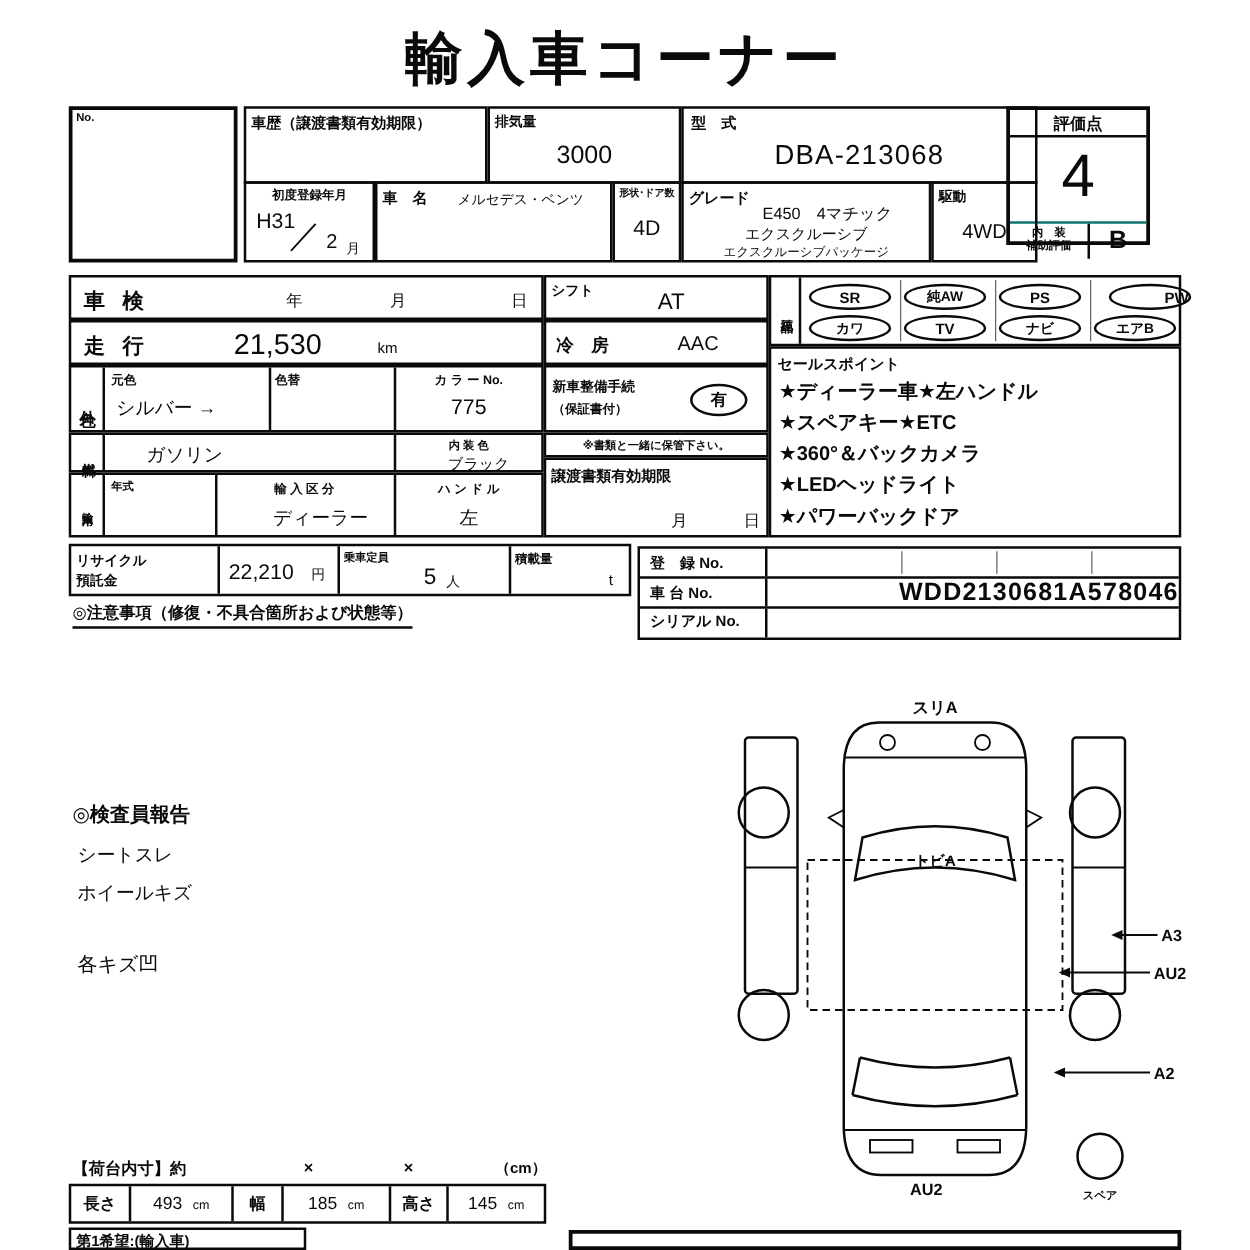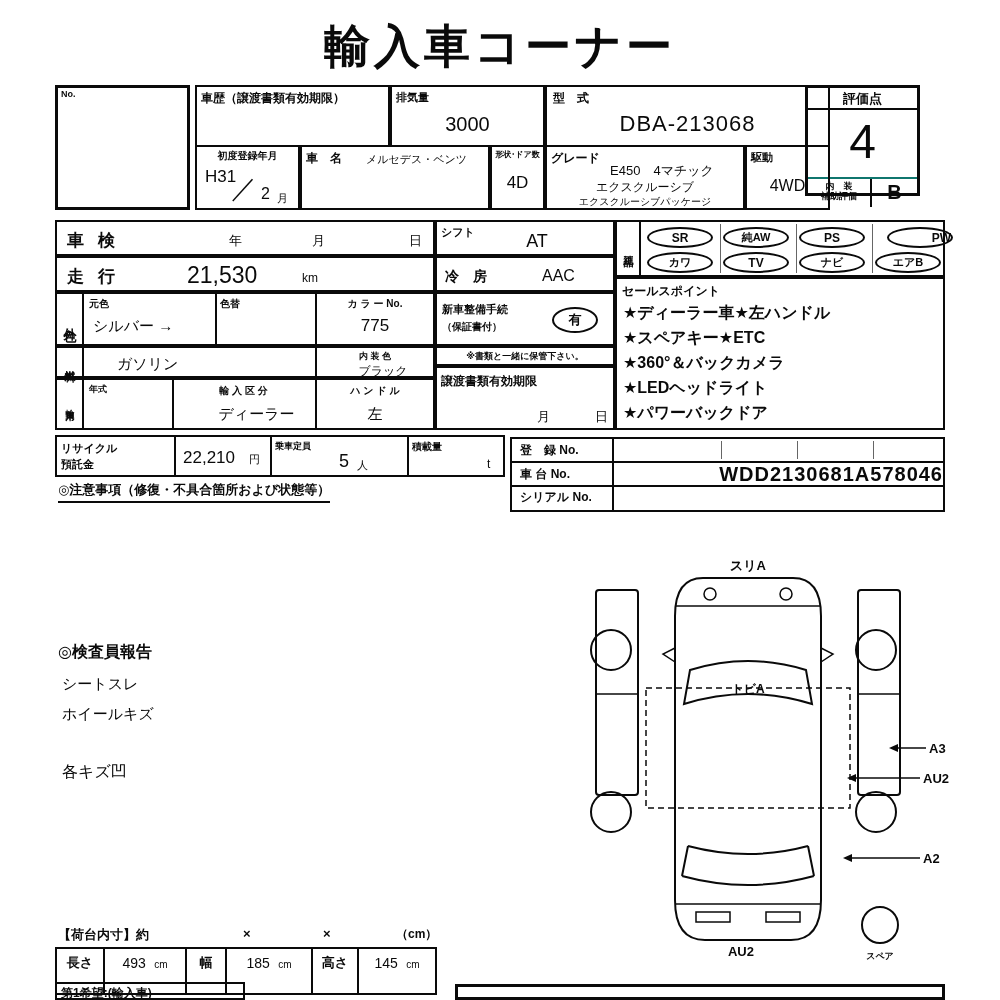--- a/index.html
+++ b/index.html
@@ -224,21 +224,21 @@
 <div class="abs b" style="left:58px;top:642px;font-size:16px;">◎検査員報告</div>
 <div class="abs" style="left:62px;top:675px;font-size:15px;text-align:center;">シートスレ</div>
 <div class="abs" style="left:62px;top:705px;font-size:15px;">ホイールキズ</div>
 <div class="abs" style="left:62px;top:735px;font-size:16px;margin-top:27px;">各キズ凹</div>
 
 <div class="abs b" style="left:58px;top:926px;font-size:13px;">【荷台内寸】約</div>
 <span class="abs b" style="left:243px;top:926px;font-size:13px;">×</span>
 <span class="abs b" style="left:323px;top:926px;font-size:13px;">×</span>
 <span class="abs b" style="left:396px;top:926px;font-size:12px;">（cm）</span>
 
-<div class="box" style="left:55px;top:947px;width:382px;height:48px;display:flex;">
+<div class="box" style="left:55px;top:947px;width:382px;height:32px;display:flex;">
   <div class="ctr b" style="width:48px;border-right:2px solid #0a0a0a;font-size:13px;line-height:27px;">長さ</div>
   <div class="ctr" style="width:82px;border-right:2px solid #0a0a0a;line-height:27px;">
     <span style="font-size:14px;">493</span>
     <span style="font-size:10px;margin-left:4px;">cm</span>
   </div>
   <div class="ctr b" style="width:40px;border-right:2px solid #0a0a0a;font-size:13px;line-height:27px;">幅</div>
   <div class="ctr" style="width:86px;border-right:2px solid #0a0a0a;line-height:27px;">
     <span style="font-size:14px;">185</span>
     <span style="font-size:10px;margin-left:4px;">cm</span>
   </div>

